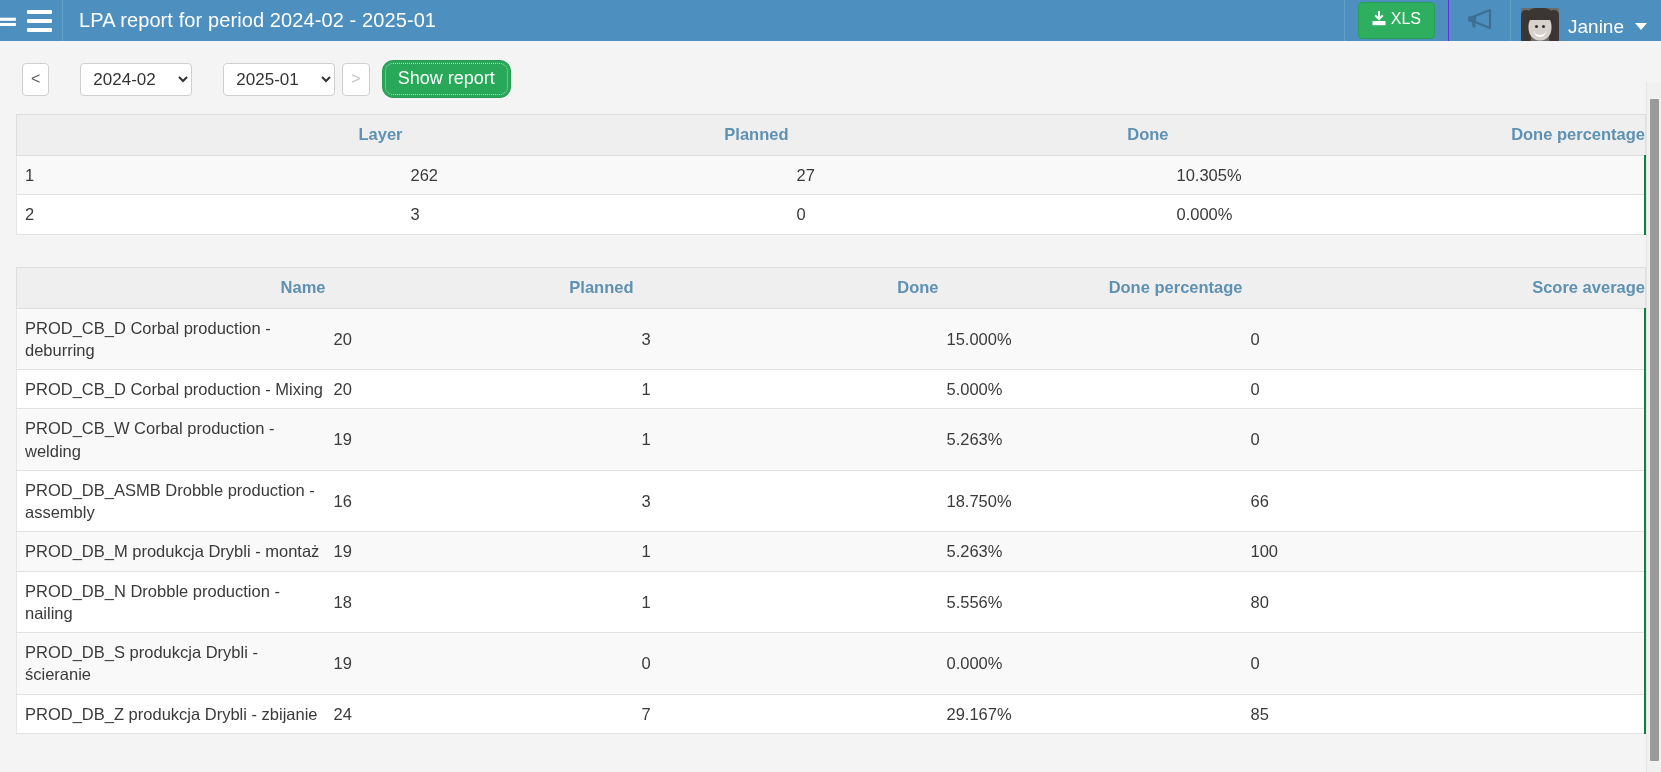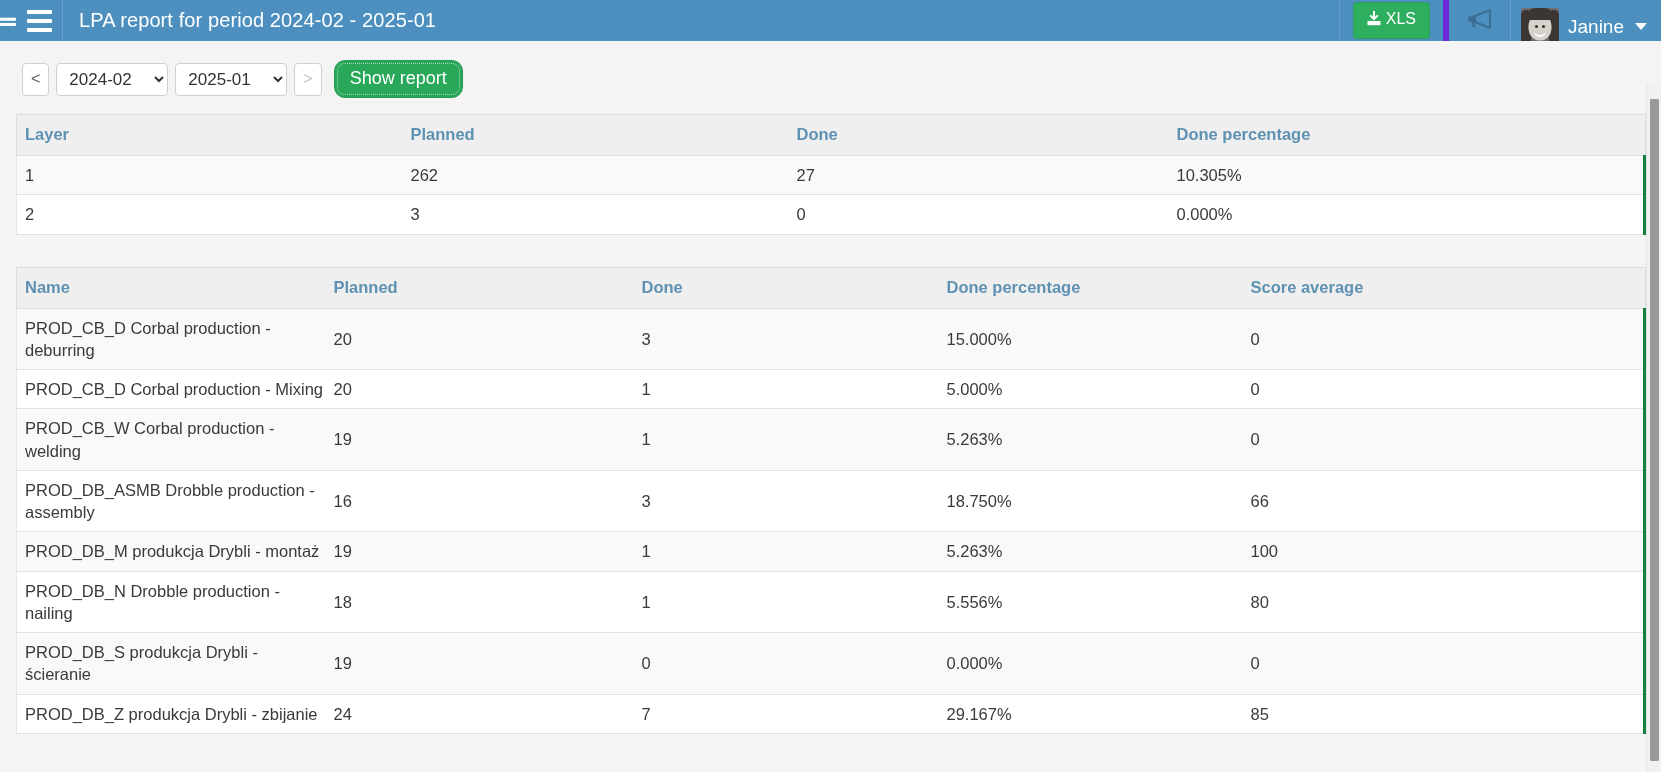--- a/index.html
+++ b/index.html
@@ -46,21 +46,21 @@
     font-size: 20px;
     font-weight: 400;
     letter-spacing: .1px;
     white-space: nowrap;
     overflow: hidden;
     border-right: 1px solid #63a0c9;
   }
   .nav-btn-cell {
     display: flex; align-items: center; justify-content: flex-end;
     padding: 0 13px;
-    border-right: 6px solid #6d28d9;
+    border-right: 1px solid #6d28d9;
   }
   .btn-green {
     background: #2eaf5f;
     border: 1px solid #28a055;
     border-radius: 4px;
     color: #ffffff;
     font-size: 16px;
     font-family: "Liberation Sans", sans-serif;
     padding: 7px 13px;
     cursor: pointer;
@@ -164,20 +164,21 @@
     height: 33px;
     background: #ffffff;
     border: 1px solid #cfcfcf;
     border-radius: 4px;
     font-size: 17px;
     font-family: "Liberation Sans", sans-serif;
     color: #333333;
     padding: 0 6px 0 8px;
     min-width: 112px;
     cursor: pointer;
+    margin-left: 24px;
   }
   .btn-report {
     background: #2aa85a;
     border: 1px solid #249a51;
     border-radius: 11px;
     color: #ffffff;
     font-size: 18px;
     font-family: "Liberation Sans", sans-serif;
     padding: 7px 15px 8px 15px;
     cursor: pointer;
@@ -192,37 +193,37 @@
     border-collapse: collapse;
     background: #ffffff;
     table-layout: fixed;
     font-size: 16.5px;
     color: #3a3a3a;
   }
   table.rpt thead th {
     background: #efefef;
     color: #5e91b2;
     font-weight: 700;
-    text-align: left;
+    text-align: right;
     font-size: 16.5px;
     padding: 10px 0 11px 8px;
     border: 1px solid #dedede;
     border-left: none; border-right: none;
   }
   table.rpt thead th:first-child { border-left: 1px solid #dedede; }
   table.rpt thead th:last-child  { border-right: 1px solid #dedede; }
   table.rpt tbody td {
     padding: 8px 0 8px 8px;
     border-bottom: 1px solid #e2e2e2;
     border-left: none; border-right: none;
     vertical-align: middle;
     line-height: 1.35;
   }
   table.rpt tbody tr td:first-child { border-left: 1px solid #e6e6e6; }
-  table.rpt tbody tr td:last-child  { border-right: 6px solid #15803d; }
+  table.rpt tbody tr td:last-child  { border-right: 3px solid #15803d; }
   table.rpt tbody tr:nth-child(odd)  { background: #f9f9f9; }
   table.rpt tbody tr:nth-child(even) { background: #ffffff; }
 
   .tbl-gap { height: 32px; }
 
   
   .scrollbar-track {
     position: absolute;
     right: 0; top: 41px;
     width: 15px; height: 731px;

